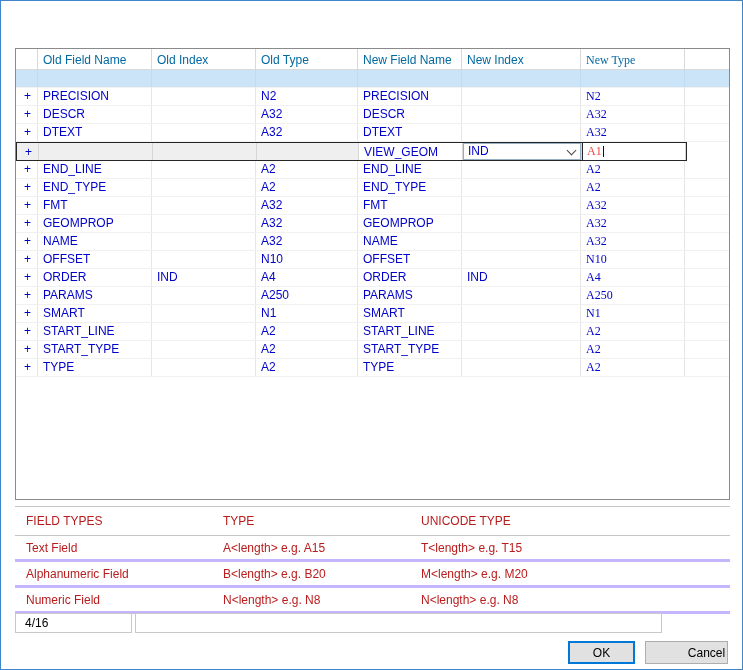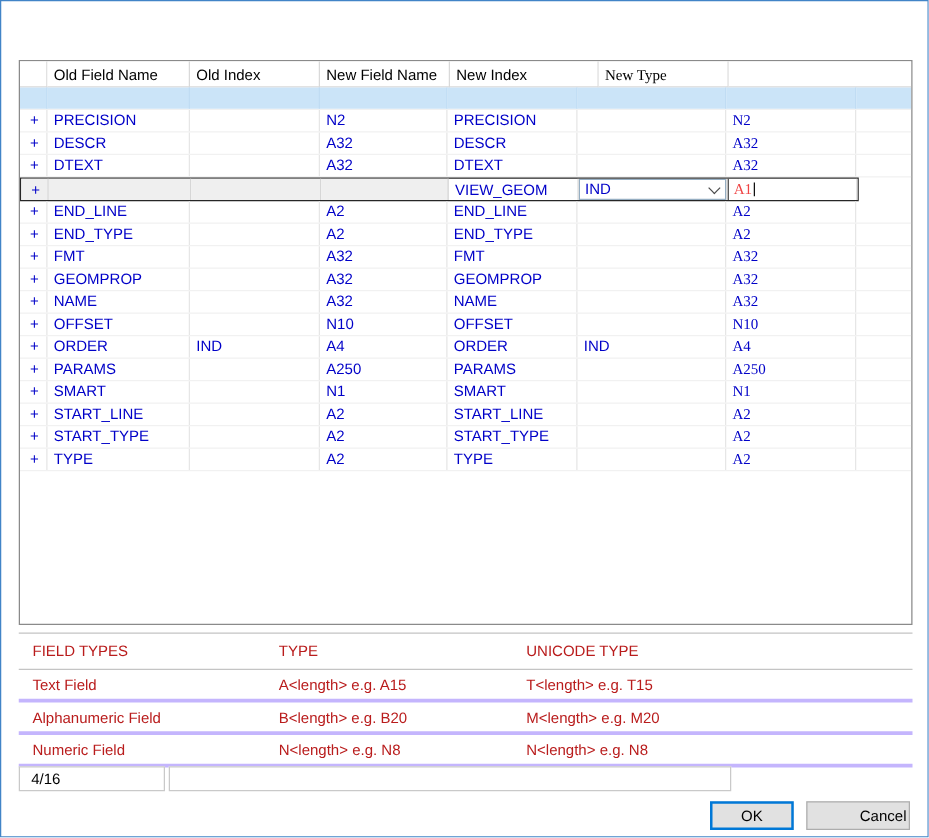--- a/index.html
+++ b/index.html
@@ -16,21 +16,21 @@
   .win-controls { margin-left:auto; display:flex; height:30px; }
   .win-btn { width:45px; height:30px; display:flex; align-items:center; justify-content:center; font-weight:normal; color:#1a1a1a; }
   .maxbox { width:10px; height:10px; border:1px solid #1a1a1a; display:block; }
   .close-glyph { font-size:13px; }
   
   .grid { position:absolute; left:14px; top:47px; width:715px; height:452px; box-sizing:border-box;
           border:1px solid #8a8a8a; background:#fff; overflow:hidden; }
   .row { display:flex; height:17px; border-bottom:1px solid #f1f1f1; }
   .row.hrow { height:21px; border-bottom:none; }
   .hcell { box-sizing:border-box; border-right:1px solid #d9d9d9; border-bottom:1px solid #d9d9d9;
-           padding:4px 0 0 5px; color:#000000; white-space:nowrap; overflow:hidden; background:#fff; }
+           padding:4px 0 0 5px; color:#0369a1; white-space:nowrap; overflow:hidden; background:#fff; }
   .cell { box-sizing:border-box; border-right:1px solid #e6e6e6; padding:1px 0 0 5px;
           color:#0000c8; line-height:15px; white-space:nowrap; overflow:hidden; }
   .c0 { width:22px; flex:0 0 22px; padding-left:8px; }
   .c1 { width:114px; flex:0 0 114px; }
   .c2 { width:104px; flex:0 0 104px; }
   .c3 { width:102px; flex:0 0 102px; }
   .c4 { width:104px; flex:0 0 104px; }
   .c5 { width:119px; flex:0 0 119px; }
   .c6 { width:104px; flex:0 0 104px;font-family:Liberation Serif, serif; }
   .c7 { flex:1 1 auto; border-right:none; }
@@ -49,21 +49,21 @@
             border-left:1px solid #262626; background:#fff; color:#ef4444; padding-left:4px; }
   .caret { width:1px; height:11px; background:#111; margin-left:1px; }
   
   .legend { position:absolute; left:14px; top:505px; width:715px; color:#b91c1c; }
   .lrow { display:flex; align-items:center; height:23px; border-bottom:3px solid #c4b5fd; }
   .lrow.lheader { height:28px; border-top:1px solid #c4c4c4; border-bottom:1px solid #c4c4c4; }
   .lc0 { width:208px; padding-left:11px; box-sizing:border-box; }
   .lc1 { width:198px; }
   .lc2 { flex:1; }
   
-  .statusbar { position:absolute; left:14px; top:612px; width:570px; height:20px; display:flex; gap:3px; }
+  .statusbar { position:absolute; left:14px; top:612px; width:647px; height:20px; display:flex; gap:3px; }
   .spanel { border:1px solid #c9c9c9; box-sizing:border-box; display:flex; align-items:center; background:#fff; }
   .sleft { width:117px; padding-left:9px; }
   .sright { flex:1; }
   
   .btnrow { position:absolute; top:640px; right:14px; display:flex; gap:10px; }
   .btn { height:23px; background:#e1e1e1; border:1px solid #adadad; box-sizing:border-box;
          display:flex; align-items:center; justify-content:center; color:#000; cursor:default;text-align:right; }
   .btn-ok { width:67px; border:2px solid #0078d7; }
   .btn-cancel { width:83px;padding-left:40px; }
 </style>
@@ -71,20 +71,21 @@
 <body>
 
 <div class="window">
 
 
   <div class="grid">
       <div class="row hrow">
         <div class="hcell c0"></div>
         <div class="hcell c1">Old Field Name</div>
         <div class="hcell c2">Old Index</div>
+        <div class="hcell c3">Old Type</div>
         <div class="hcell c4">New Field Name</div>
         <div class="hcell c5">New Index</div>
         <div class="hcell c6">New Type</div>
         <div class="hcell c7"></div>
       </div>
       <div class="row blank">
         <div class="cell c0"></div>
         <div class="cell c1"></div>
         <div class="cell c2"></div>
         <div class="cell c3"></div>

